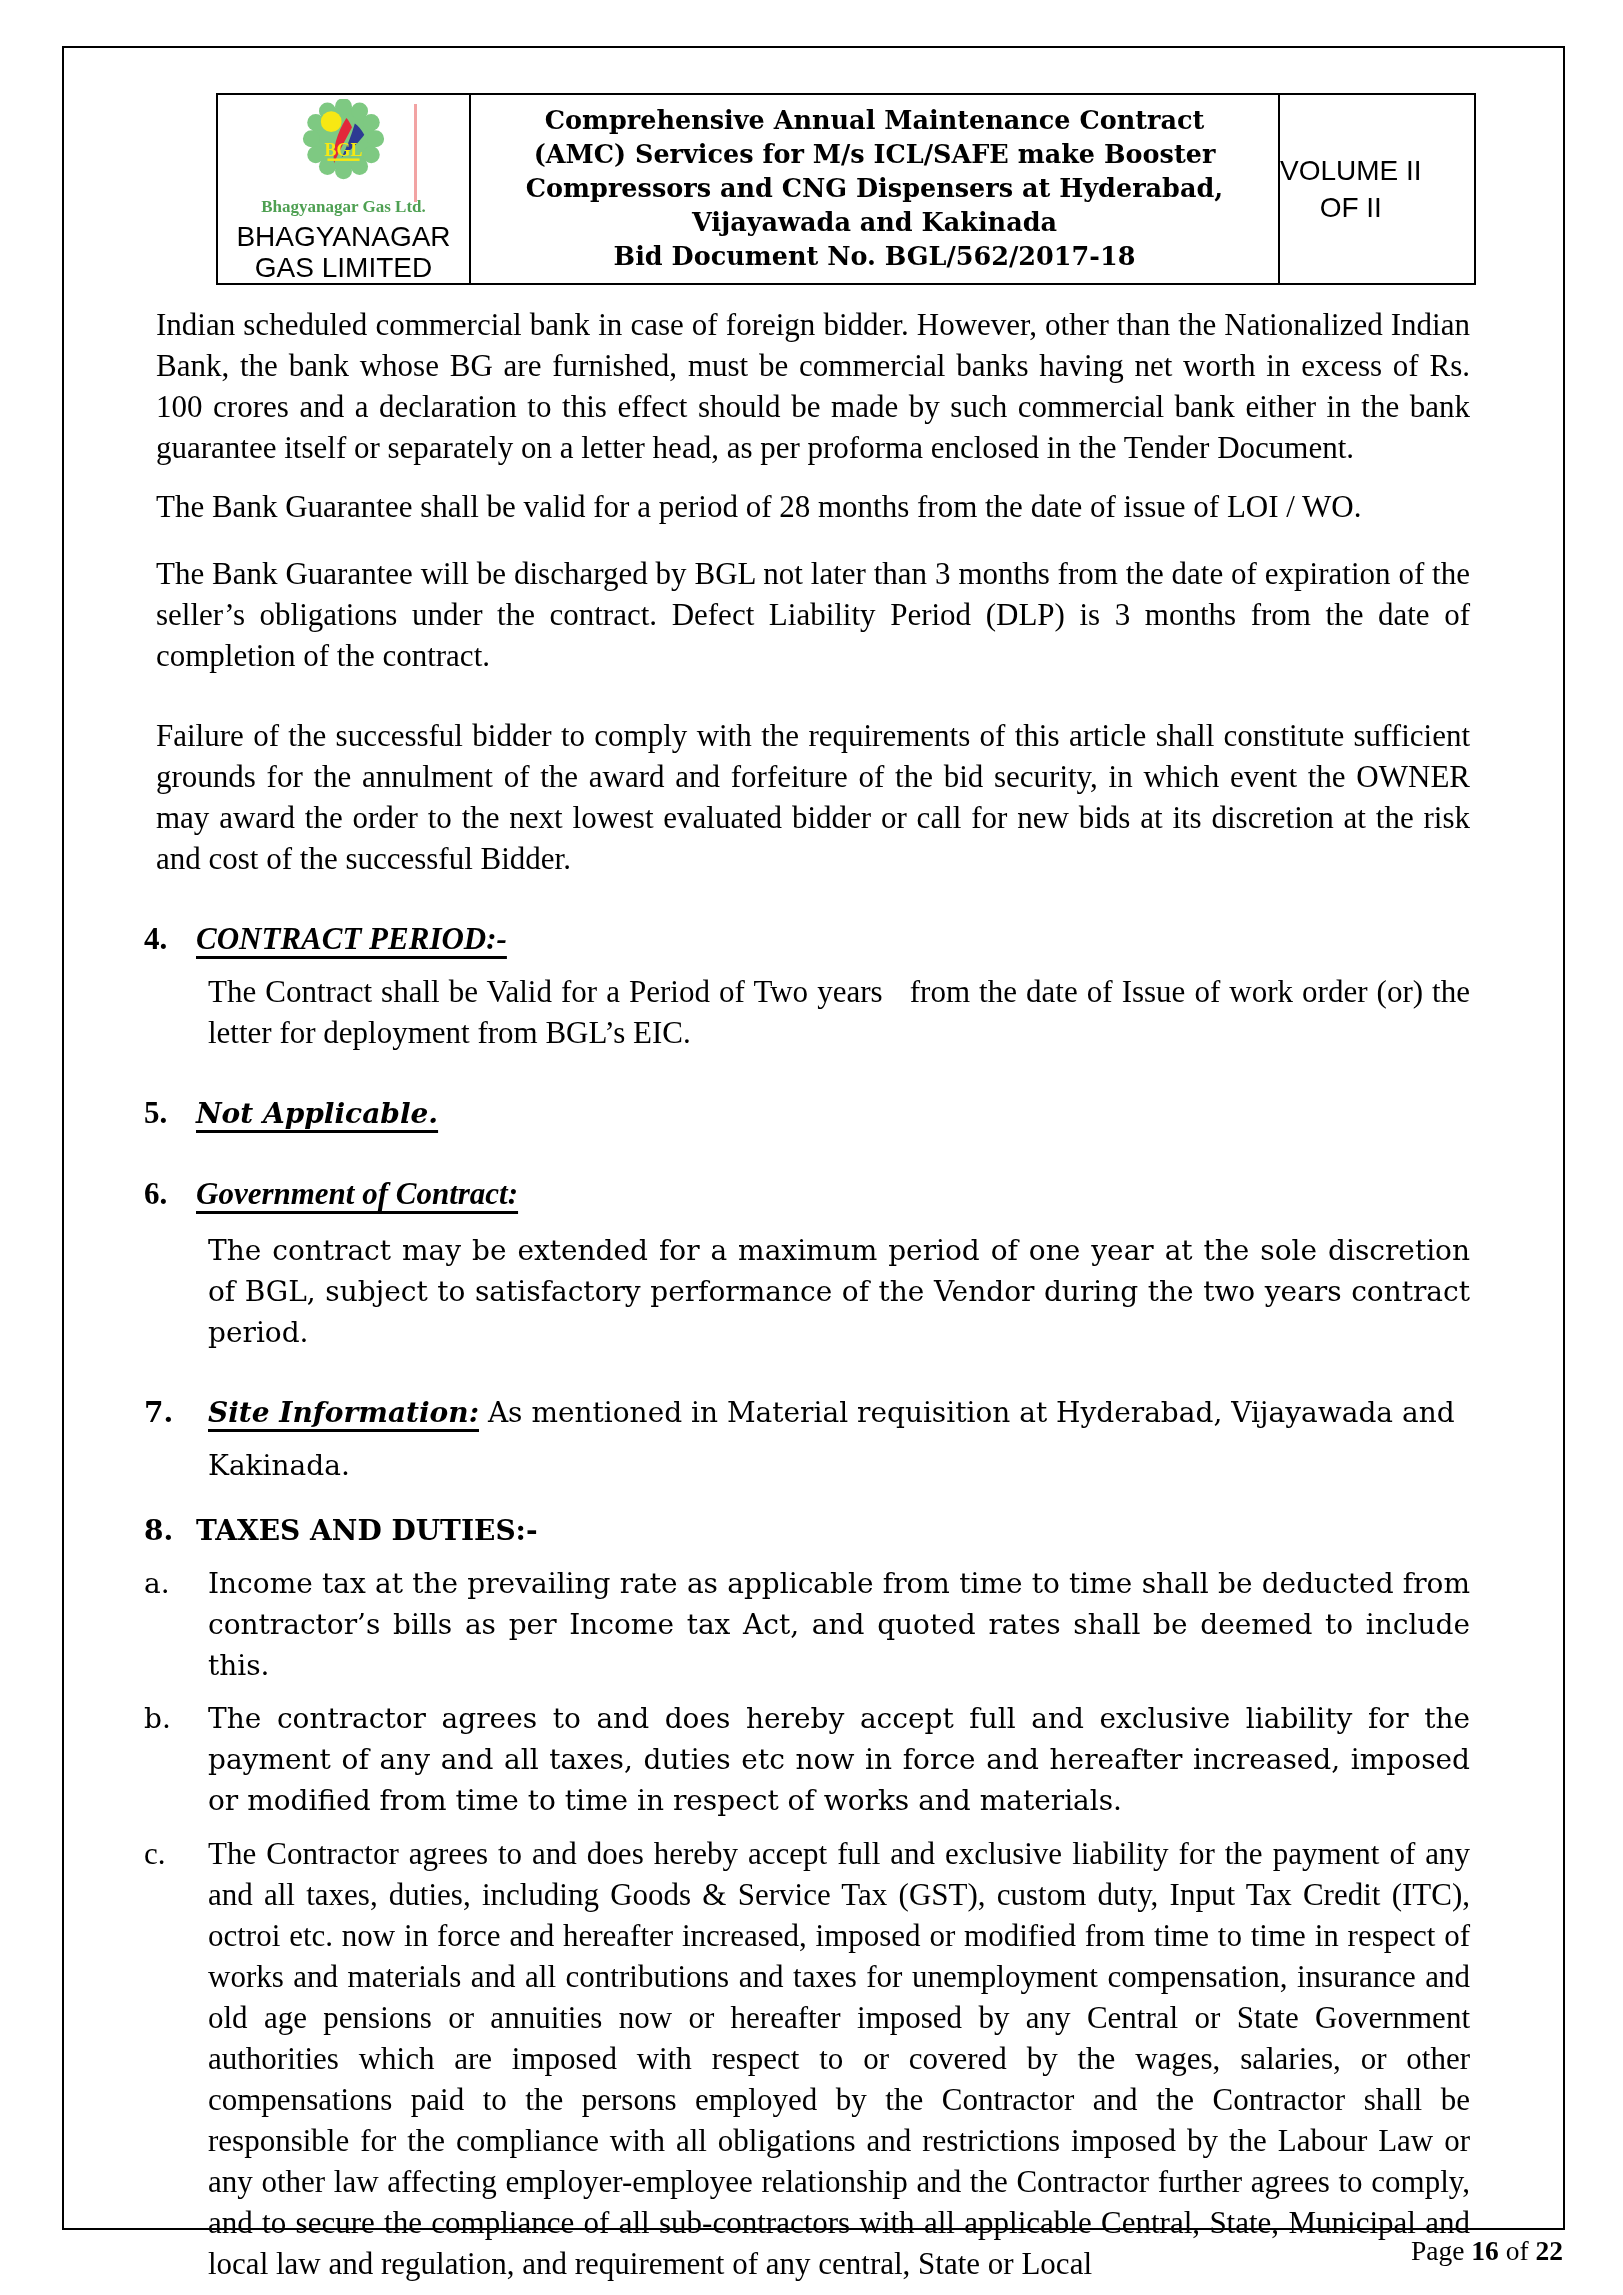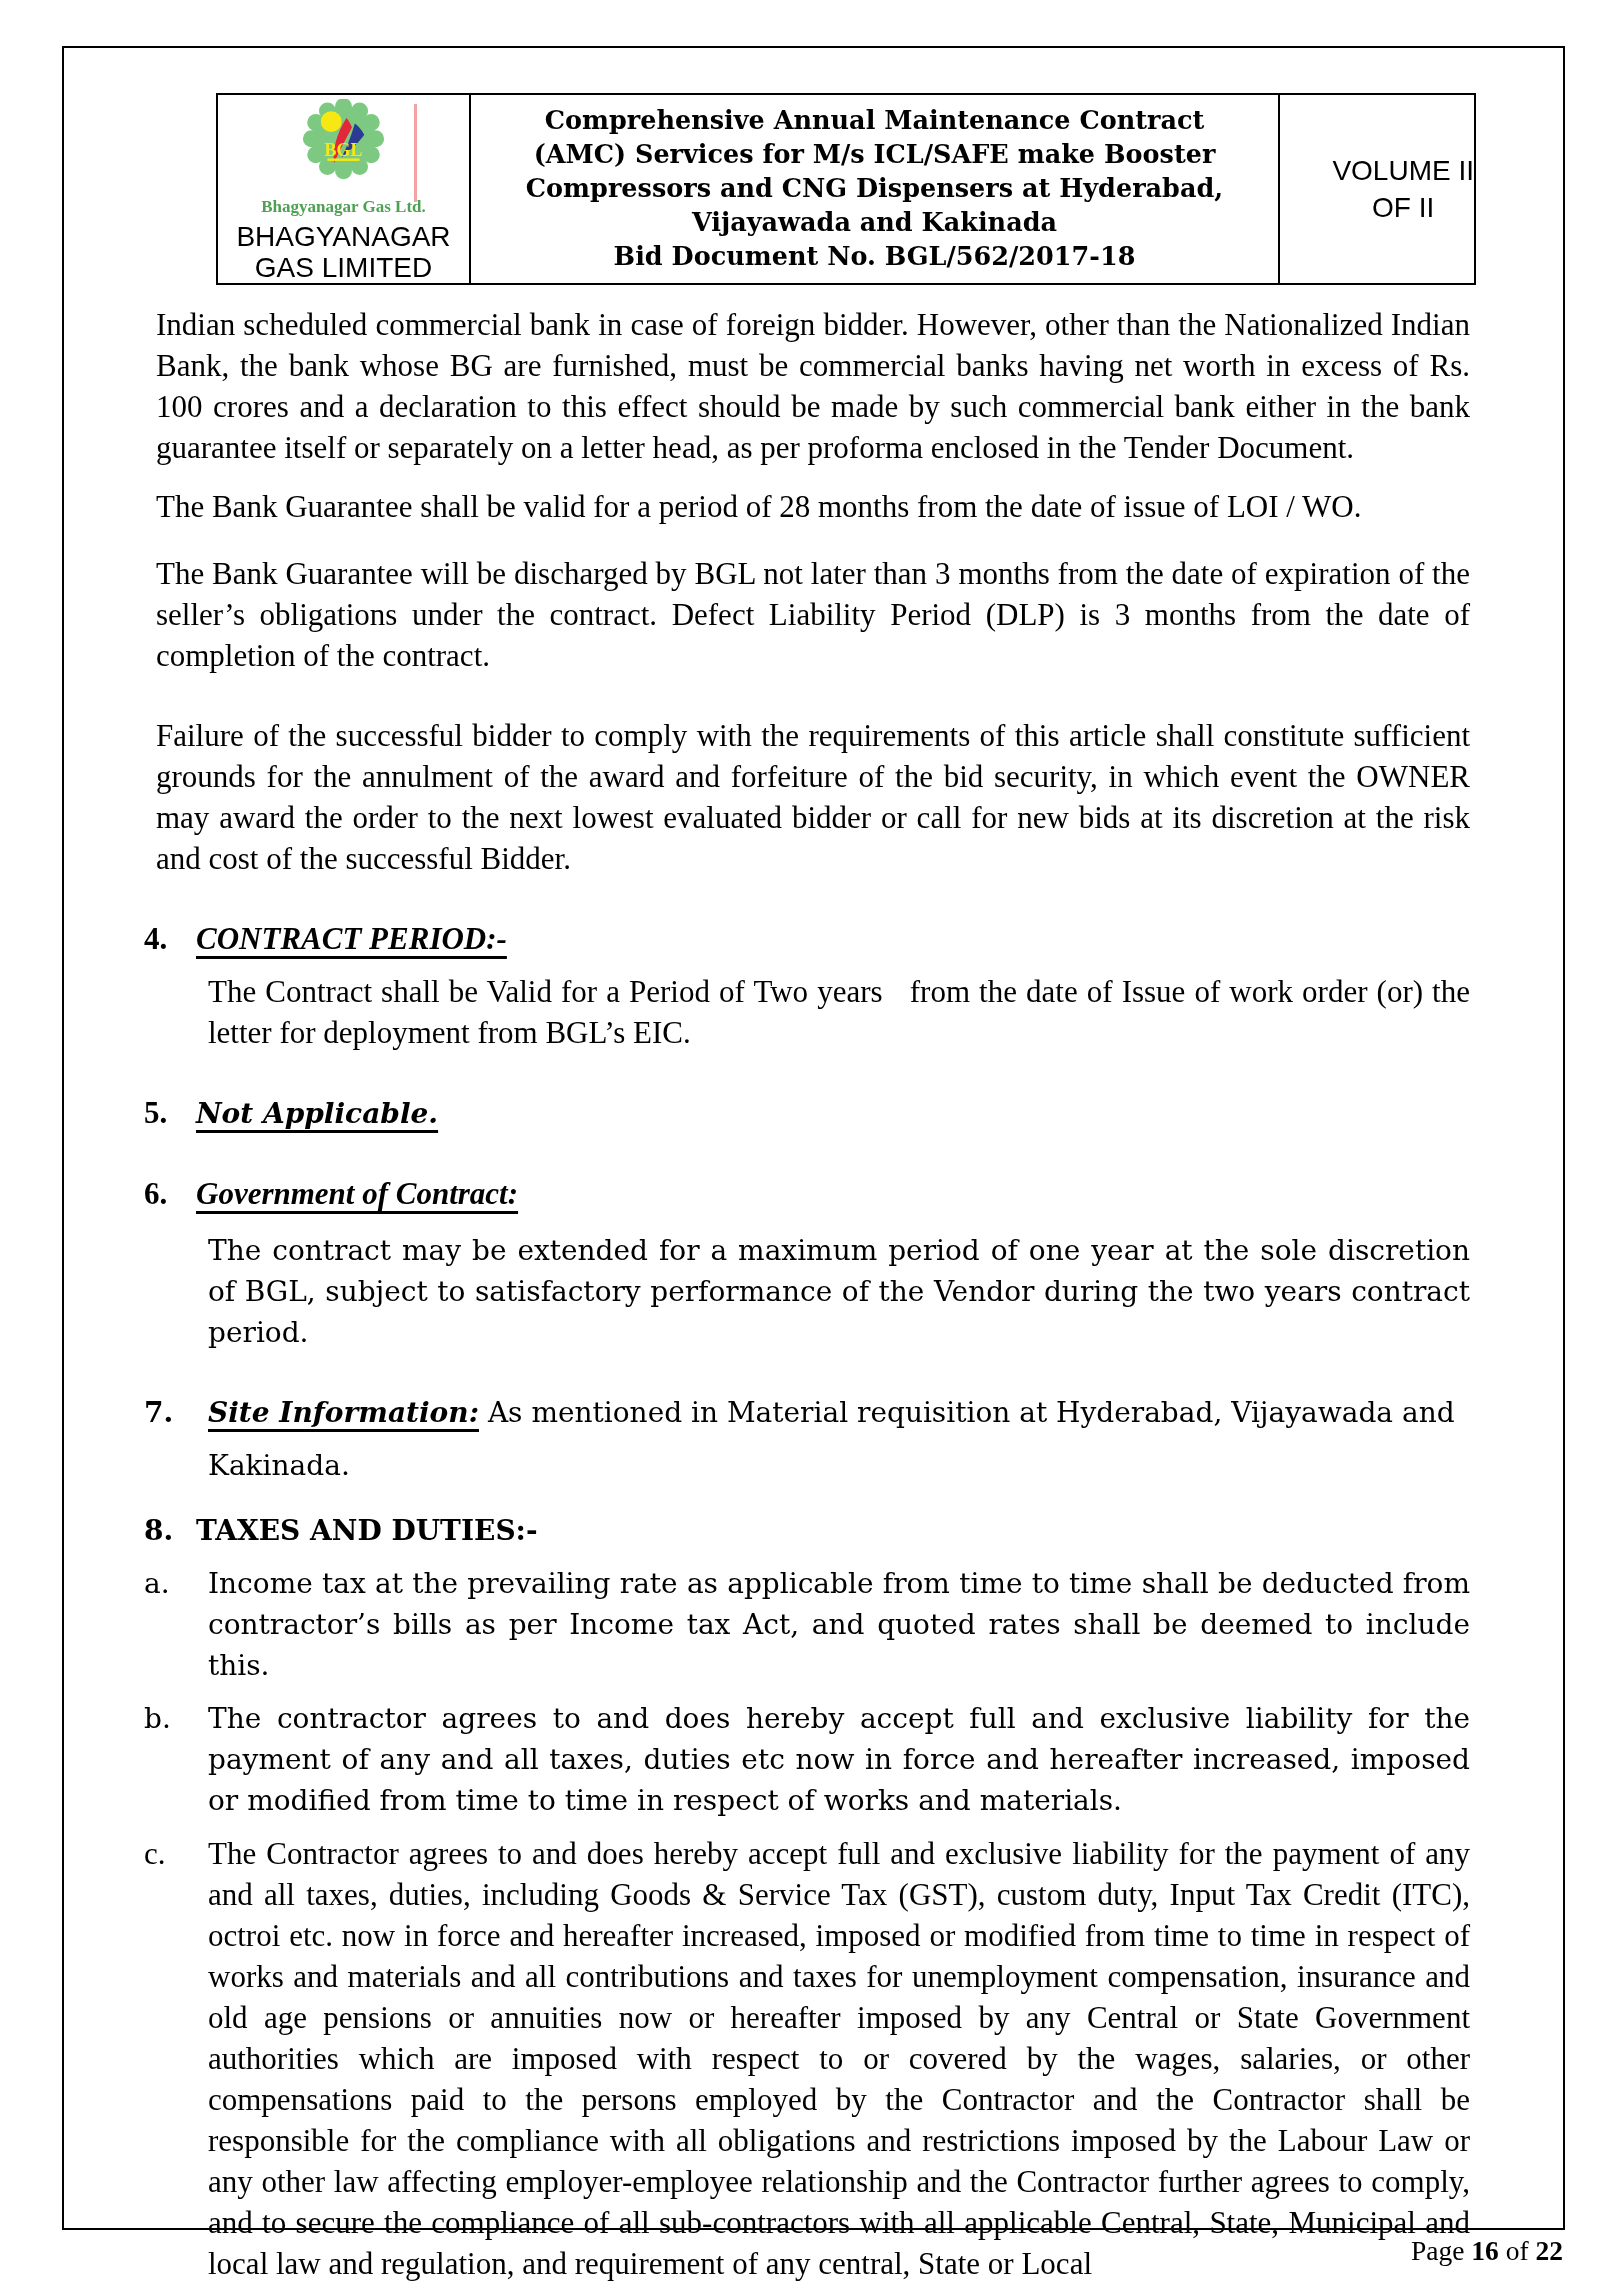--- a/index.html
+++ b/index.html
@@ -20,21 +20,21 @@
   .hcell { box-sizing:border-box; }
   .cell-logo {
     width:253px; border-right:2.6px solid #000; position:relative;
     display:flex; flex-direction:column; align-items:center; padding-top:3.9px;
   }
   .cell-title {
     flex:1; border-right:2.6px solid #000; text-align:center; padding:7.9px 11.8px 3.9px 11.8px;
     font-family:"DejaVu Serif", serif; font-weight:bold; font-size:25.5px; line-height:34px;
   }
   .cell-volume {
-    width:194px; display:flex; align-items:center; justify-content:flex-end; text-align:center;
+    width:194px; display:flex; align-items:center; justify-content:flex-start; text-align:center;
     font-family:"Liberation Sans", sans-serif; font-size:28px; line-height:37px;
   }
   .title-line { white-space:nowrap; }
   .logo-caption {
     color:#4ea052; font-weight:bold; font-size:17px; line-height:18.3px;
     font-family:"Liberation Serif", serif;
     margin-top:8px;
   }
   .company-name {
     font-family:"Liberation Sans", sans-serif; font-size:28px; line-height:31px;

